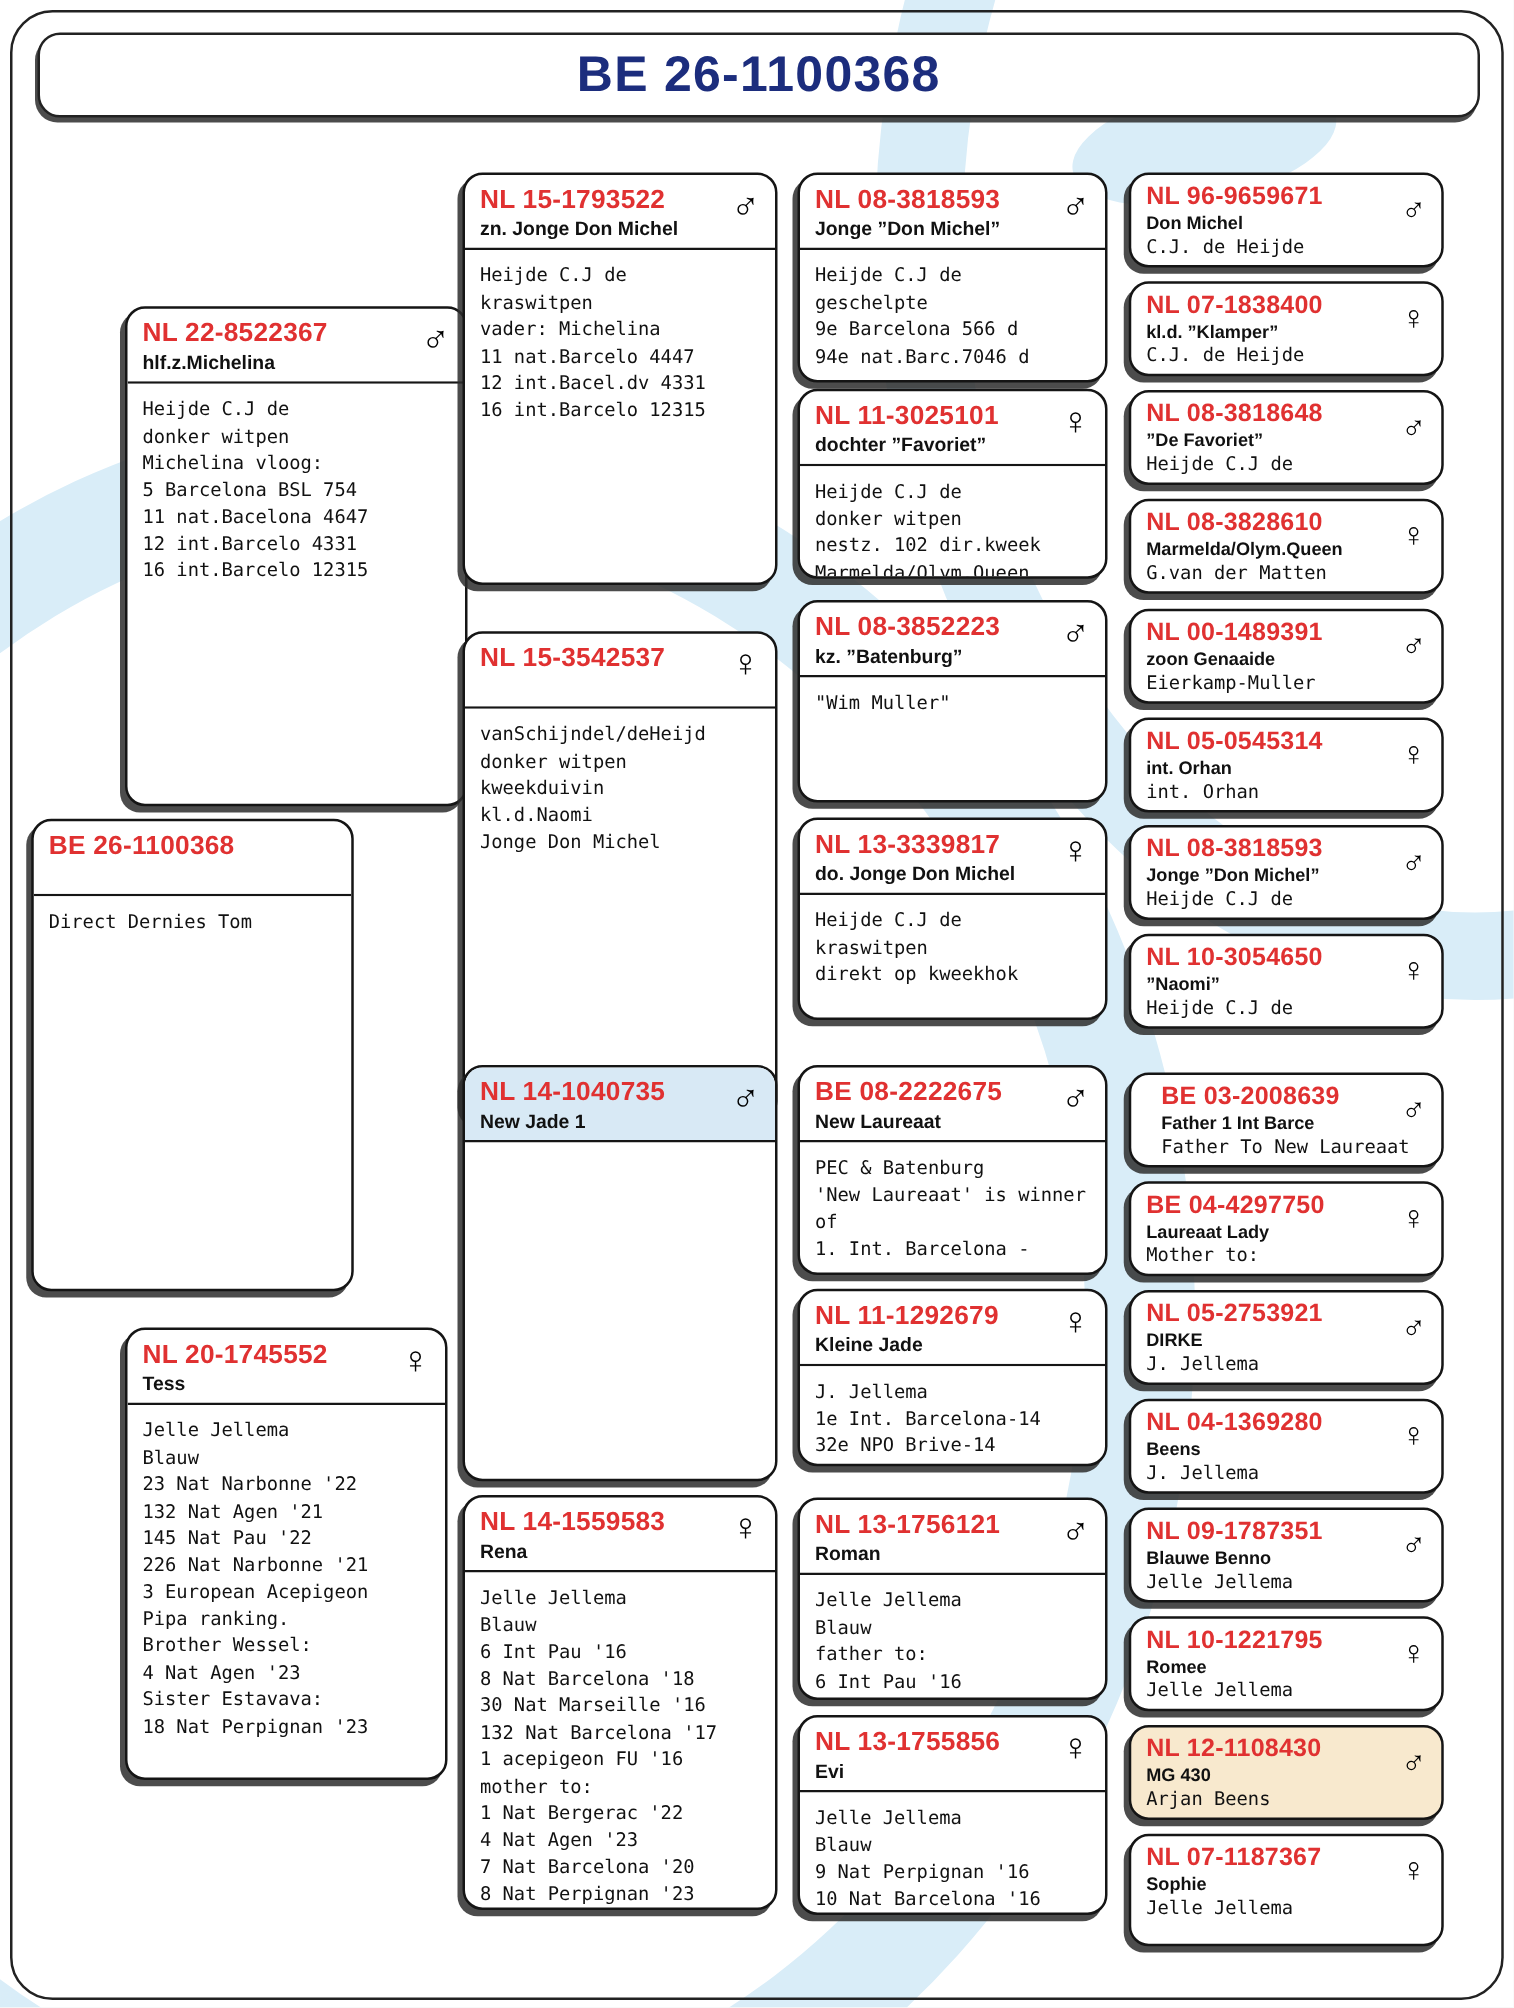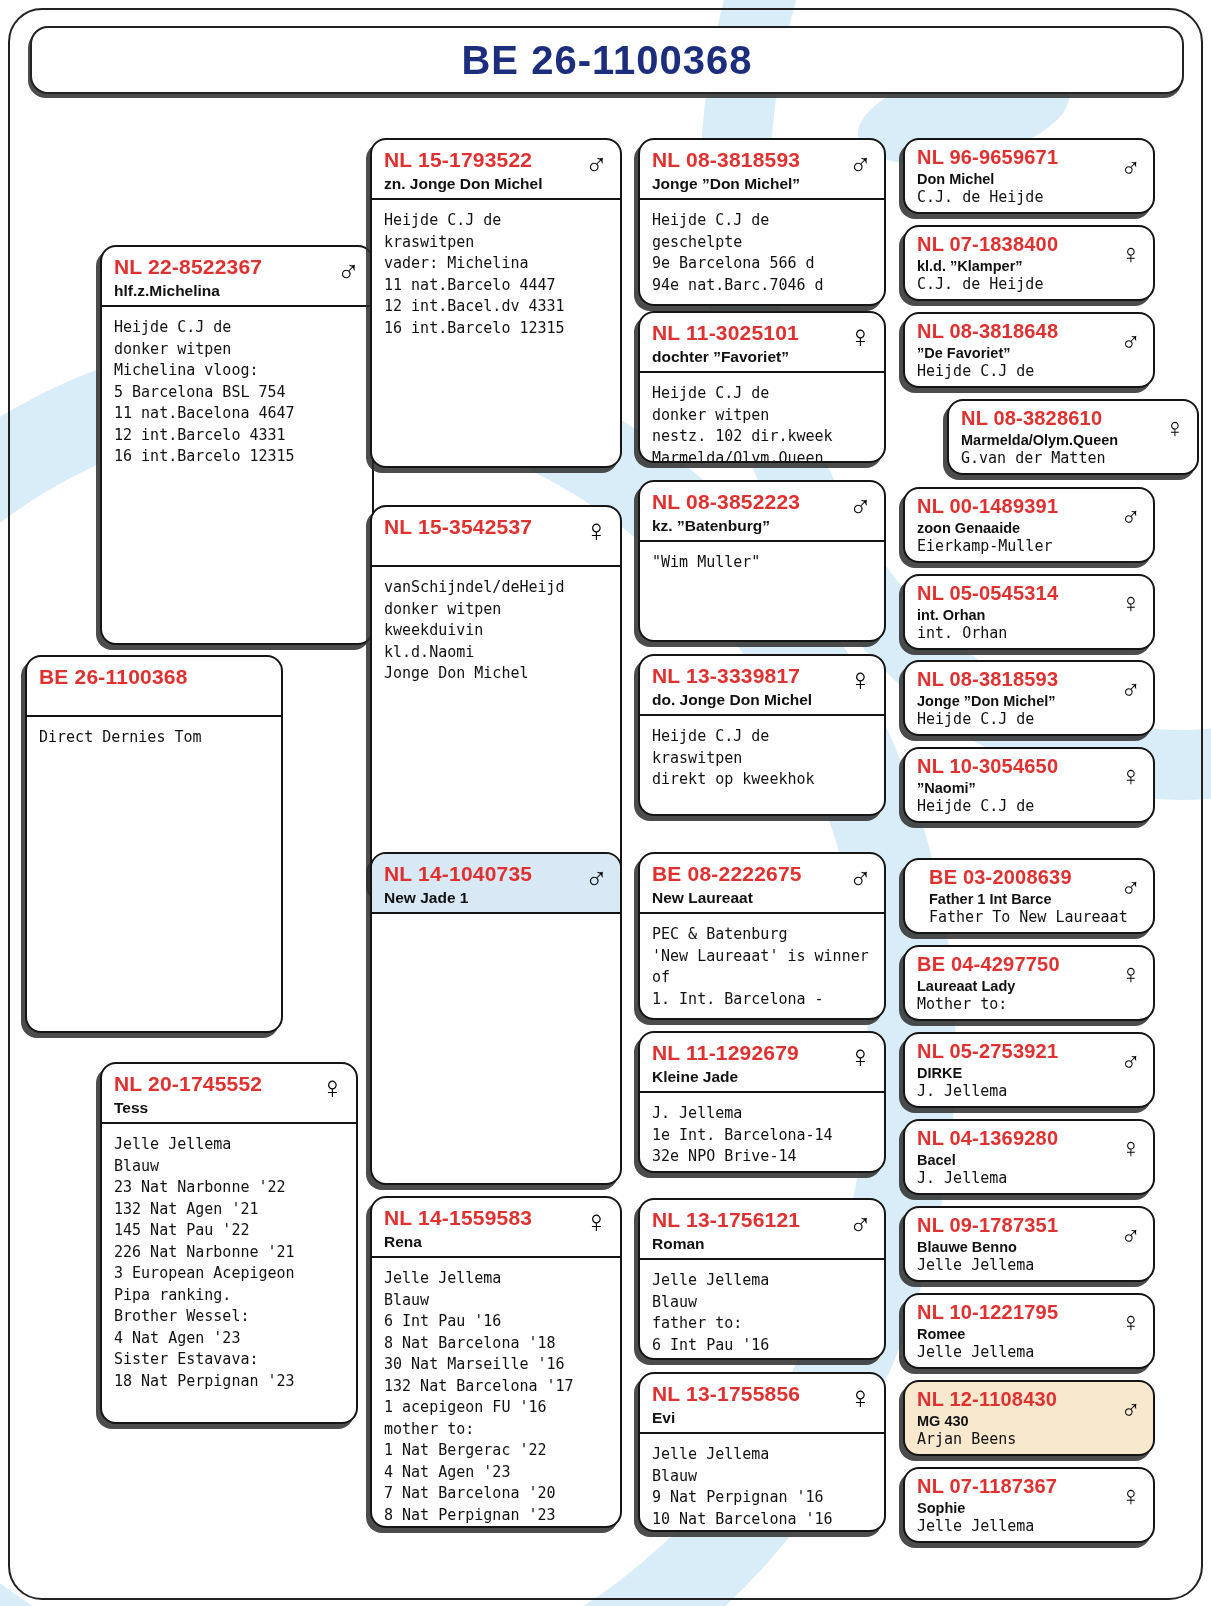--- a/index.html
+++ b/index.html
@@ -242,21 +242,21 @@
         <div class="card-owner">C.J. de Heijde</div>
       </div>
       <div class="card small" style="left: 903px; top: 312px; width: 252px; height: 76px;">
         <div class="card-header">
           <div class="card-id">NL 08-3818648</div>
           <div class="card-sex">♂</div>
           <div class="card-sub">”De Favoriet”</div>
         </div>
         <div class="card-owner">Heijde C.J de</div>
       </div>
-      <div class="card small" style="left: 903px; top: 399px; width: 252px; height: 76px; margin-left: 44px;">
+      <div class="card small" style="left: 903px; top: 399px; width: 252px; height: 76px;">
         <div class="card-header">
           <div class="card-id">NL 08-3828610</div>
           <div class="card-sex">♀</div>
           <div class="card-sub">Marmelda/Olym.Queen</div>
         </div>
         <div class="card-owner">G.van der Matten</div>
       </div>
       <div class="card small" style="left: 903px; top: 487px; width: 252px; height: 76px;">
         <div class="card-header">
           <div class="card-id">NL 00-1489391</div>
@@ -310,21 +310,21 @@
           <div class="card-id">NL 05-2753921</div>
           <div class="card-sex">♂</div>
           <div class="card-sub">DIRKE</div>
         </div>
         <div class="card-owner">J. Jellema</div>
       </div>
       <div class="card small" style="left: 903px; top: 1119px; width: 252px; height: 76px;">
         <div class="card-header">
           <div class="card-id">NL 04-1369280</div>
           <div class="card-sex">♀</div>
-          <div class="card-sub">Bacel</div>
+          <div class="card-sub">Beens</div>
         </div>
         <div class="card-owner">J. Jellema</div>
       </div>
       <div class="card small" style="left: 903px; top: 1206px; width: 252px; height: 76px;">
         <div class="card-header">
           <div class="card-id">NL 09-1787351</div>
           <div class="card-sex">♂</div>
           <div class="card-sub">Blauwe Benno</div>
         </div>
         <div class="card-owner">Jelle Jellema</div>
@@ -338,21 +338,21 @@
         <div class="card-owner">Jelle Jellema</div>
       </div>
       <div class="card small" style="left: 903px; top: 1380px; width: 252px; height: 76px; background: rgb(248, 233, 206);">
         <div class="card-header">
           <div class="card-id">NL 12-1108430</div>
           <div class="card-sex">♂</div>
           <div class="card-sub">MG 430</div>
         </div>
         <div class="card-owner">Arjan Beens</div>
       </div>
-      <div class="card small" style="left: 903px; top: 1467px; width: 252px; height: 76px;">
+      <div class="card small" style="left: 903px; top: 1467px; width: 252px; height: 90px;">
         <div class="card-header">
           <div class="card-id">NL 07-1187367</div>
           <div class="card-sex">♀</div>
           <div class="card-sub">Sophie</div>
         </div>
         <div class="card-owner">Jelle Jellema</div>
       </div>
     </div>
 </div>
 

